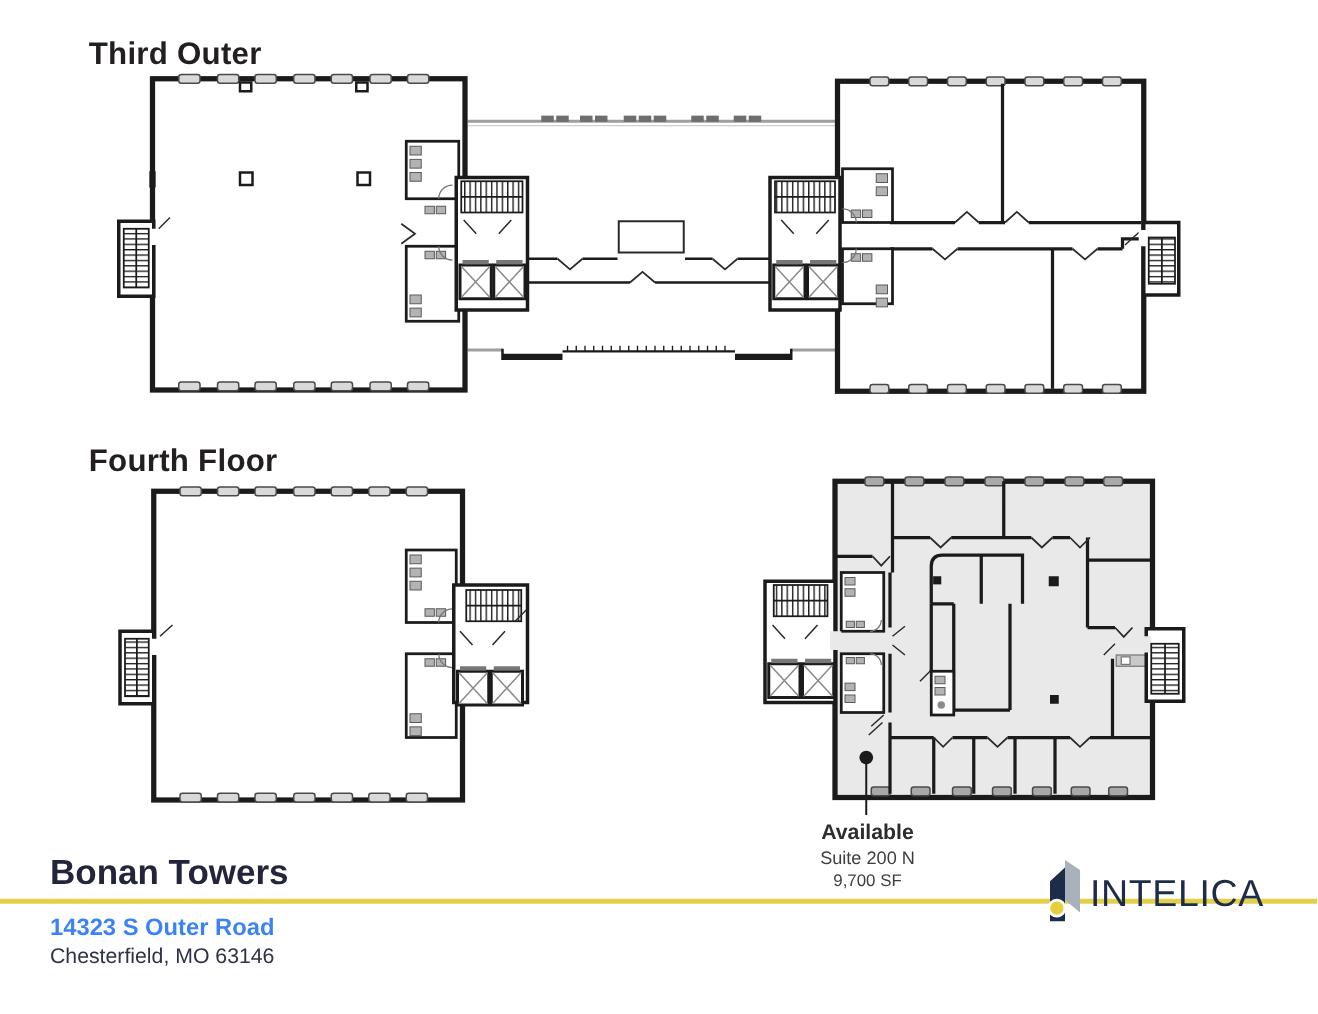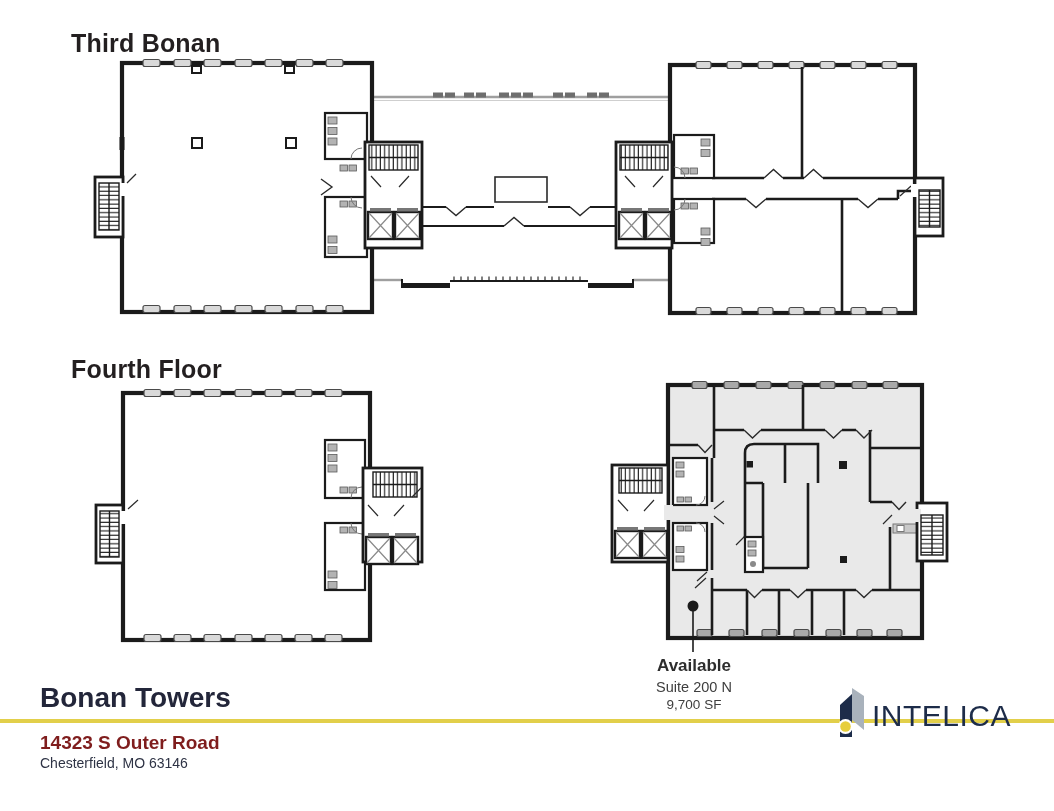--- a/index.html
+++ b/index.html
@@ -28,32 +28,32 @@
   .cnt{fill:#c9c9c9;stroke:#777;stroke-width:1;}
   .tickp{fill:#6e6e6e;}
   .colsq{fill:#ffffff;stroke:#1b1b1b;stroke-width:2;}
   
   #callout{position:absolute;left:626px;top:656px;width:136px;text-align:center;}
   #callout .c1{font-size:17px;font-weight:bold;color:#2d2d2d;}
   #callout .c2{font-size:14.5px;color:#3e3e3e;margin-top:3px;}
   #callout .c3{font-size:13.5px;color:#3e3e3e;margin-top:2px;}
   #bldg-name{position:absolute;left:40px;top:682px;font-size:28px;font-weight:bold;color:#23263a;margin:0;}
   #rule{position:absolute;left:0;top:719px;width:1054px;height:3.5px;background:#e2cf4a;}
-  #addr1{position:absolute;left:40px;top:732px;font-size:19px;font-weight:bold;color:#7f1d1d;}
-  #addr2{position:absolute;left:40px;top:755px;font-size:14px;color:#2e3345;text-align:right;}
+  #addr1{position:absolute;left:40px;top:732px;font-size:19px;font-weight:bold;color:#3b82f6;}
+  #addr2{position:absolute;left:40px;top:755px;font-size:17px;color:#2e3345;text-align:right;}
   #logo{position:absolute;left:838px;top:688px;width:210px;height:60px;}
   #logo-text{position:absolute;left:34px;top:11px;font-size:30px;letter-spacing:.5px;color:#1d2c49;}
   #logo-icon{position:absolute;left:0;top:0;}
 </style>
 </head>
 <body>
 
 <div id="page">
 
-  <h2 class="floor-title" id="third-title">Third Bonan</h2>
+  <h2 class="floor-title" id="third-title">Third Outer</h2>
   <h2 class="floor-title" id="fourth-title">Fourth Floor</h2>
 
   <svg style="left:85px;top:50px" width="870" height="272" viewBox="85 50 870 272">
     <defs>
       <pattern id="stH1" width="4.3" height="30" patternUnits="userSpaceOnUse">
         <line x1="2" y1="0" x2="2" y2="30" stroke="#1b1b1b" stroke-width="1.1"></line>
       </pattern>
       <pattern id="stV1" width="30" height="4.3" patternUnits="userSpaceOnUse">
         <line x1="0" y1="2" x2="30" y2="2" stroke="#1b1b1b" stroke-width="1.1"></line>
       </pattern>

